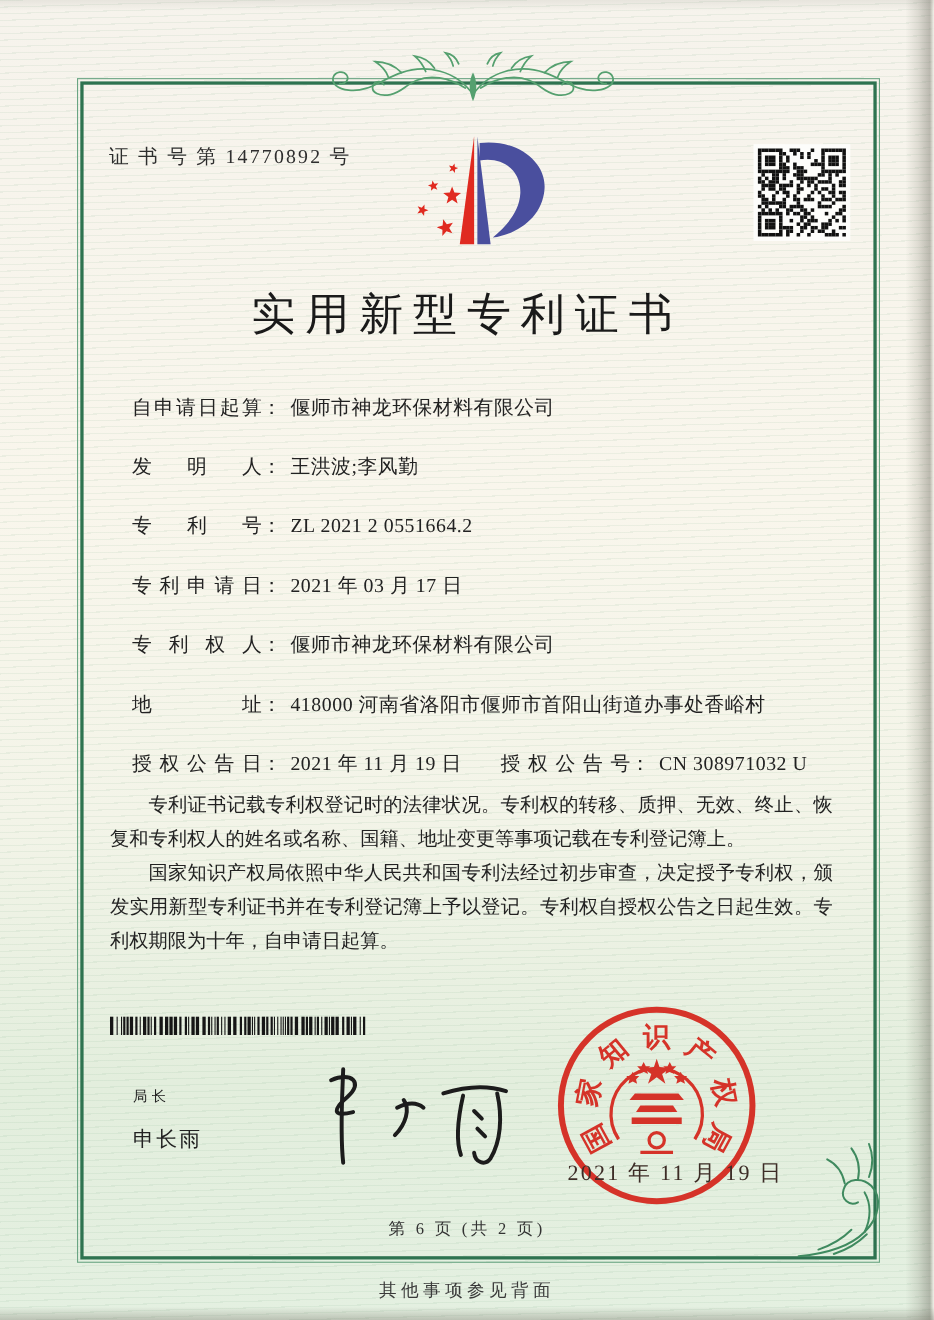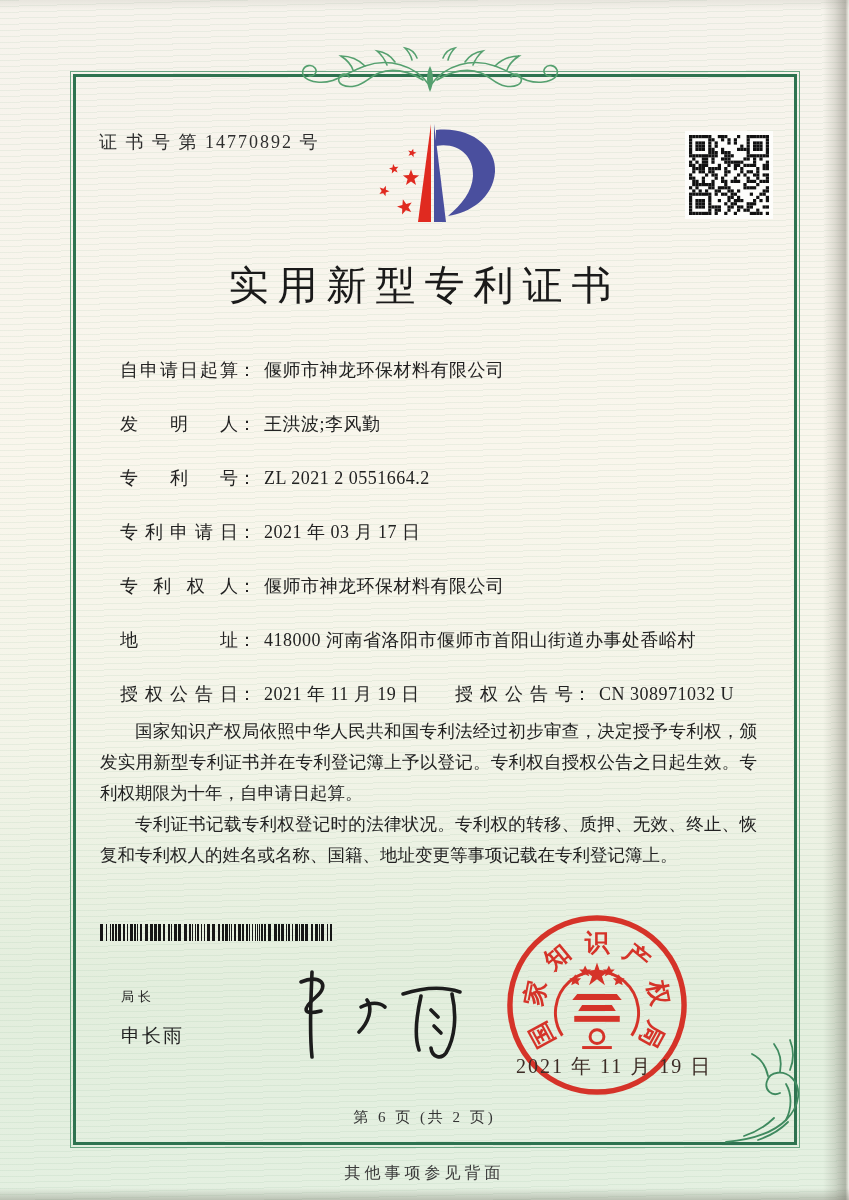--- a/index.html
+++ b/index.html
@@ -426,22 +426,22 @@
     <span class="flabel">地址</span><span class="colon">：</span><span class="fvalue">418000 河南省洛阳市偃师市首阳山街道办事处香峪村</span>
   </div>
   <div class="row" style="top:682px">
     <span class="flabel">授权公告日</span><span class="colon">：</span><span class="fvalue">2021 年 11 月 19 日</span>
     <span class="pair2">
       <span class="flabel">授权公告号</span><span class="colon">：</span><span class="fvalue">CN 308971032 U</span>
     </span>
   </div>
 
   <div class="paras">
+    <p>专利证书记载专利权登记时的法律状况。专利权的转移、质押、无效、终止、恢复和专利权人的姓名或名称、国籍、地址变更等事项记载在专利登记簿上。</p>
     <p>国家知识产权局依照中华人民共和国专利法经过初步审查，决定授予专利权，颁发实用新型专利证书并在专利登记簿上予以登记。专利权自授权公告之日起生效。专利权期限为十年，自申请日起算。</p>
-    <p>专利证书记载专利权登记时的法律状况。专利权的转移、质押、无效、终止、恢复和专利权人的姓名或名称、国籍、地址变更等事项记载在专利登记簿上。</p>
   </div>
 
   <svg id="barcode" viewBox="0 0 232 17" preserveAspectRatio="none">
       <rect x="0" y="0" width="3" height="17" fill="#161616"></rect>
       <rect x="6" y="0" width="1" height="17" fill="#161616"></rect>
       <rect x="10" y="0" width="1" height="17" fill="#161616"></rect>
       <rect x="12" y="0" width="2" height="17" fill="#161616"></rect>
       <rect x="15" y="0" width="2" height="17" fill="#161616"></rect>
       <rect x="18" y="0" width="3" height="17" fill="#161616"></rect>
       <rect x="23" y="0" width="2" height="17" fill="#161616"></rect>

